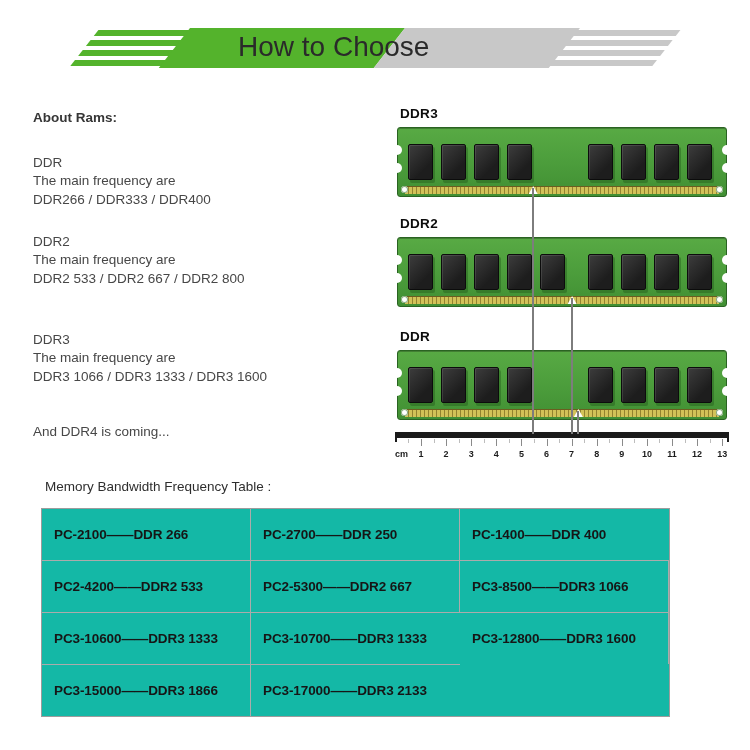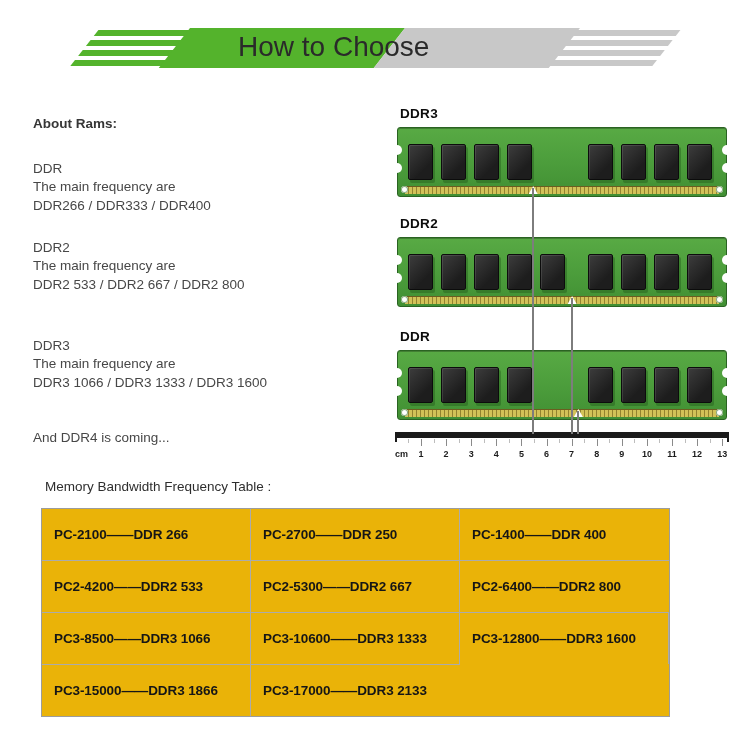--- a/index.html
+++ b/index.html
@@ -12,21 +12,21 @@
   .skewwrap{position:absolute;left:0;top:0;width:750px;height:40px;
     transform:skewX(-38deg);transform-origin:0 0;}
   .skewwrap div{position:absolute;}
   .gblock{left:190px;top:0;width:215px;height:40px;background:var(--green);}
   .gs{left:100px;width:132px;height:6px;background:var(--green);}
   .grayblock{left:405px;top:0;width:175px;height:40px;background:var(--gray);}
   .ys{left:558px;width:124px;height:6px;background:var(--gray);}
   .banner-title{position:absolute;left:238px;top:3px;width:250px;text-align:left;
     font-size:28px;color:#2a2a2a;letter-spacing:0px;white-space:nowrap;}
   
-  #about{position:absolute;left:33px;top:116px;width:340px;color:#474747;}
+  #about{position:absolute;left:33px;top:110px;width:340px;color:#474747;}
   .aheading{font-weight:700;font-size:13.5px;color:#363636;}
   .sec{position:absolute;left:0;font-size:13.5px;line-height:18.3px;white-space:nowrap;}
   .afoot{position:absolute;left:0;top:314px;font-size:13.5px;}
   
   #diagram{position:absolute;left:0;top:0;width:750px;height:470px;}
   .module{position:absolute;left:397px;width:330px;height:70px;}
   .mlabel{position:absolute;top:-21px;left:3px;font-size:13.5px;font-weight:700;color:#0d0d0d;letter-spacing:.3px;}
   .pcb{position:absolute;inset:0;border:1px solid #2a6322;border-radius:3px;
     background:linear-gradient(180deg,#58aa44 0%,#4b9c3b 55%,#418f33 100%);
     box-shadow:inset 0 1px 0 rgba(0,0,0,.25);}
@@ -51,21 +51,21 @@
   .rbar::before,.rbar::after{content:"";position:absolute;top:0;width:2px;height:10px;background:#1a1a1a;}
   .rbar::before{left:0;} .rbar::after{right:0;}
   .tick{position:absolute;top:7px;width:1px;height:7px;background:#8a8a8a;}
   .htick{position:absolute;top:7px;width:1px;height:4px;background:#bdbdbd;}
   .rnum{position:absolute;top:17px;width:16px;margin-left:-8px;text-align:center;
     font-size:9px;font-weight:700;color:#1c1c1c;}
   .rcm{position:absolute;left:0px;top:17px;font-size:9px;font-weight:700;color:#1c1c1c;}
   
   .ftitle{position:absolute;left:45px;top:479px;font-size:13.5px;color:#2e2e2e;}
   #ftable{position:absolute;left:41px;top:508px;width:627px;
-    border:1px solid #9c9c9c;display:grid;grid-template-columns:1fr 1fr 1fr;background:#eab308;}
+    border:1px solid #9c9c9c;display:grid;grid-template-columns:1fr 1fr 1fr;background:#14b8a6;}
   .fcell{height:51px;border-right:1px solid #ababab;border-bottom:1px solid #ababab;
     display:flex;align-items:center;padding-left:12px;font-size:13.5px;font-weight:700;
     color:#161616;letter-spacing:-.1px;white-space:nowrap;overflow:hidden;}
   .fcell.lastcol{border-right:none;}
   .fcell.lastrow{border-bottom:none;}
 </style>
 </head>
 <body>
 
 <div class="banner">
@@ -230,19 +230,19 @@
     <div class="pline" style="left: 576.875px; top: 411px; height: 23px;"></div>
   </div>
 
 <div class="ftitle">Memory Bandwidth Frequency Table :</div>
 <div id="ftable">
     <div class="fcell">PC-2100——DDR 266</div>
     <div class="fcell">PC-2700——DDR 250</div>
     <div class="fcell lastcol">PC-1400——DDR 400</div>
     <div class="fcell">PC2-4200——DDR2 533</div>
     <div class="fcell">PC2-5300——DDR2 667</div>
-    <div class="fcell lastcol">PC2-6400——DDR2 800</div>
     <div class="fcell">PC3-8500——DDR3 1066</div>
     <div class="fcell">PC3-10600——DDR3 1333</div>
+    <div class="fcell lastcol">PC3-10700——DDR3 1333</div>
     <div class="fcell lastrow">PC3-12800——DDR3 1600</div>
     <div class="fcell lastrow">PC3-15000——DDR3 1866</div>
     <div class="fcell lastcol lastrow">PC3-17000——DDR3 2133</div>
   </div>
 
 </body></html>

